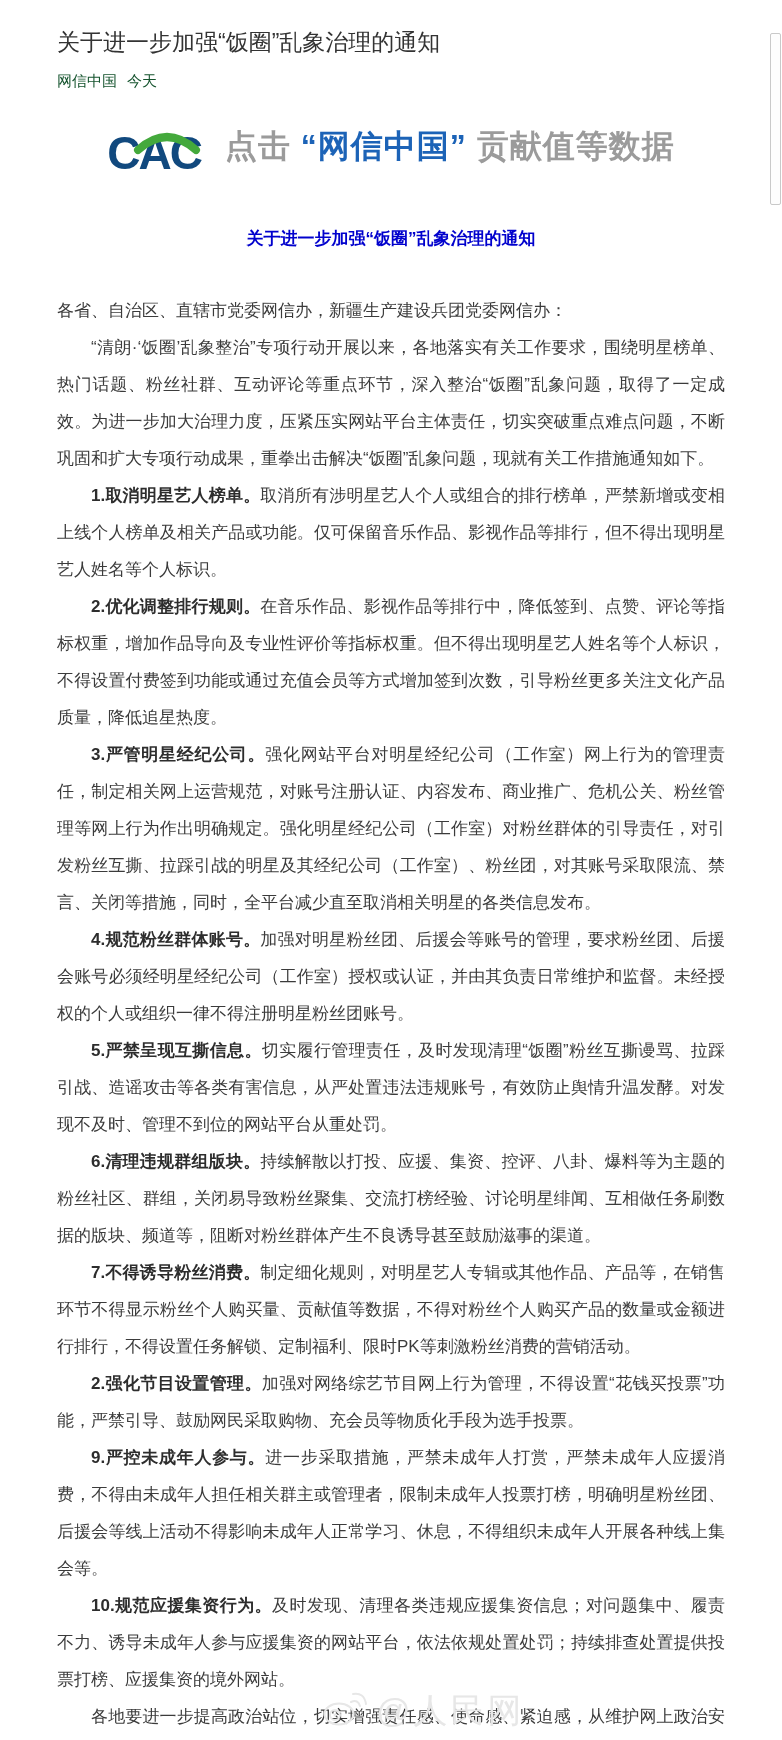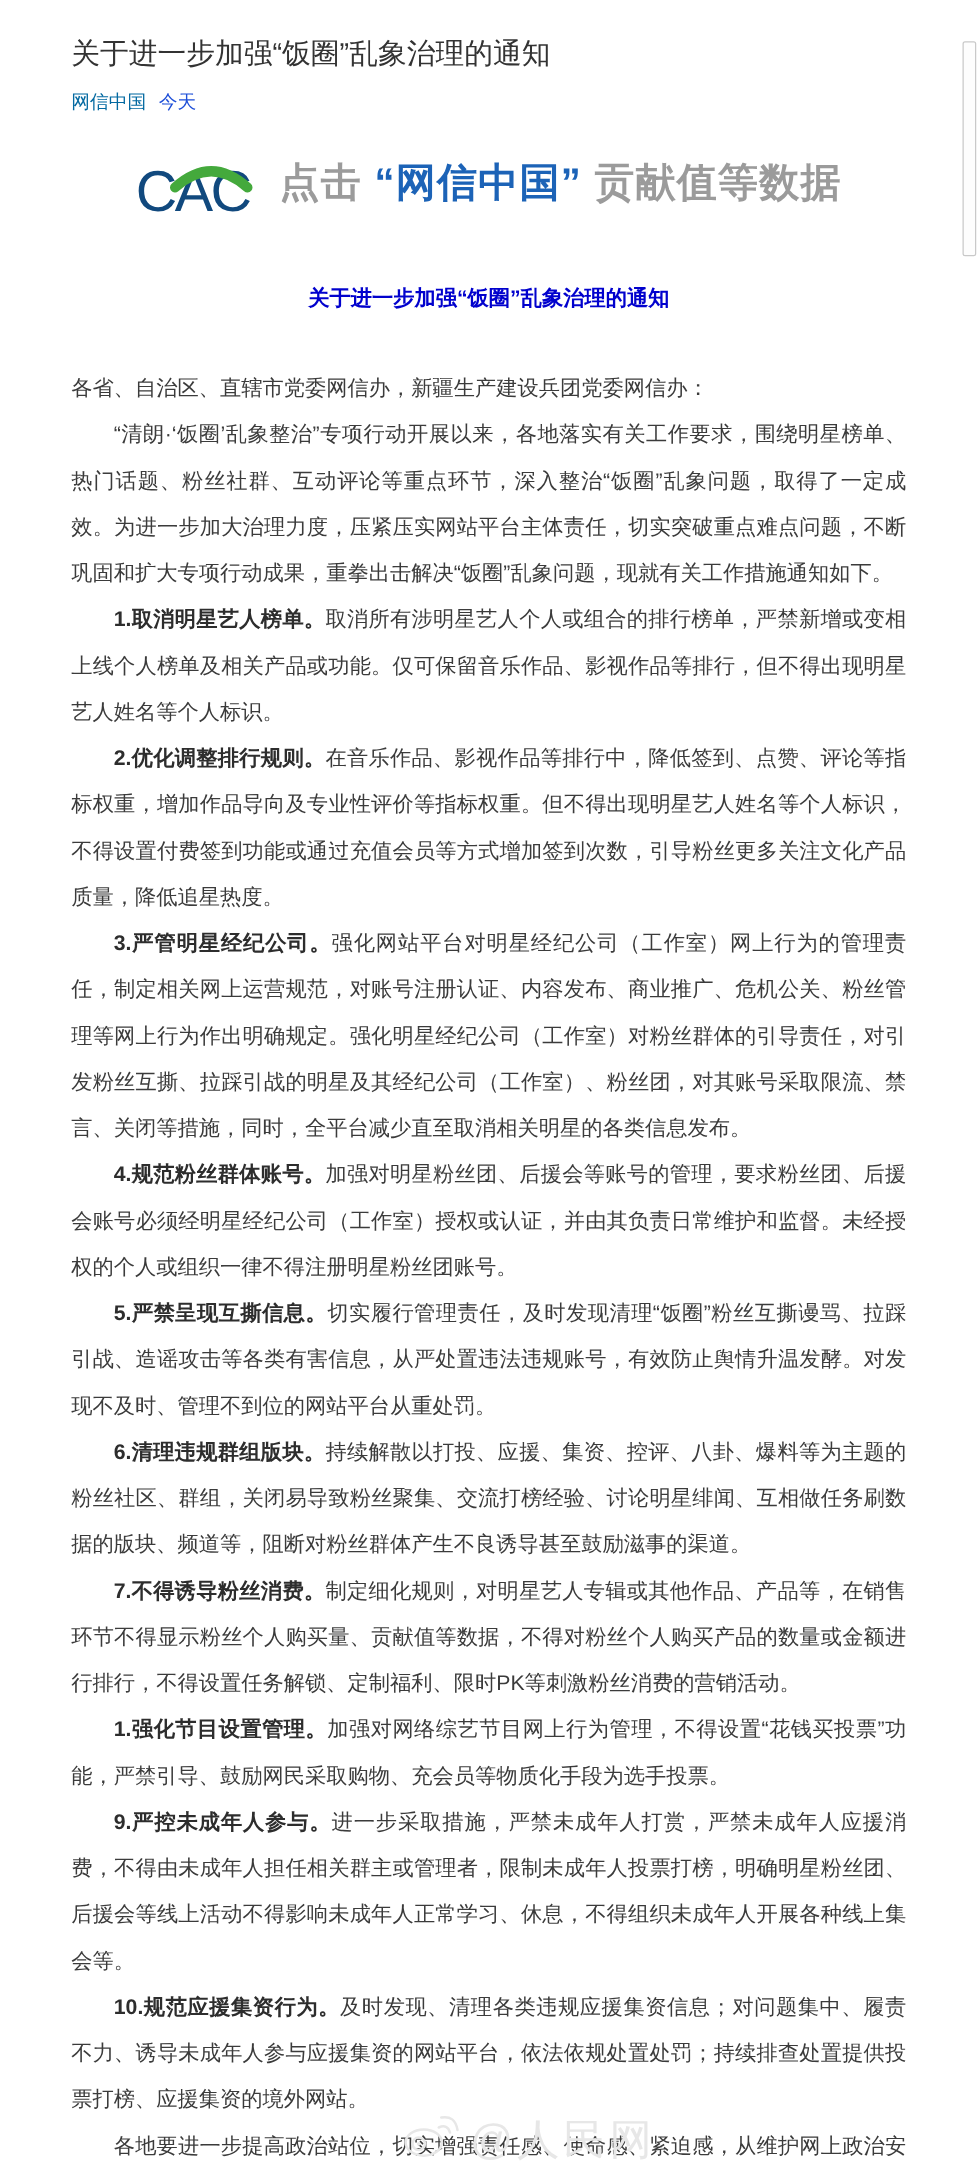--- a/index.html
+++ b/index.html
@@ -22,36 +22,36 @@
     font-weight: 400;
     color: #333333;
   }
   .byline {
     margin-top: 13px;
     font-size: 15px;
     display: flex;
     align-items: center;
     gap: 10px;
   }
-  .byline .account { color: #0369a1; cursor: pointer; }
-  .byline .time { color: #1d4ed8; }
+  .byline .account { color: #14532d; cursor: pointer; }
+  .byline .time { color: #14532d; }
 
   .follow-banner {
     margin-top: 24px;
     height: 64px;
     display: flex;
     align-items: center;
     justify-content: center;
     gap: 24px;
     cursor: pointer;
   }
   .cac-logo {
     position: relative;
     font-size: 46px;
-    font-weight: 400;
+    font-weight: 700;
     letter-spacing: -2px;
     color: #11497e;
     line-height: 1;
     padding-top: 12px;
   }
   .cac-arc {
     position: absolute;
     left: 26px;
     top: -2px;
   }
@@ -143,21 +143,21 @@
     <p>各省、自治区、直辖市党委网信办，新疆生产建设兵团党委网信办：</p>
     <p class="indent">“清朗·‘饭圈’乱象整治”专项行动开展以来，各地落实有关工作要求，围绕明星榜单、热门话题、粉丝社群、互动评论等重点环节，深入整治“饭圈”乱象问题，取得了一定成效。为进一步加大治理力度，压紧压实网站平台主体责任，切实突破重点难点问题，不断巩固和扩大专项行动成果，重拳出击解决“饭圈”乱象问题，现就有关工作措施通知如下。</p>
 
     <p class="indent"><strong class="lead">1.取消明星艺人榜单。</strong><span>取消所有涉明星艺人个人或组合的排行榜单，严禁新增或变相上线个人榜单及相关产品或功能。仅可保留音乐作品、影视作品等排行，但不得出现明星艺人姓名等个人标识。</span></p>
     <p class="indent"><strong class="lead">2.优化调整排行规则。</strong><span>在音乐作品、影视作品等排行中，降低签到、点赞、评论等指标权重，增加作品导向及专业性评价等指标权重。但不得出现明星艺人姓名等个人标识，不得设置付费签到功能或通过充值会员等方式增加签到次数，引导粉丝更多关注文化产品质量，降低追星热度。</span></p>
     <p class="indent"><strong class="lead">3.严管明星经纪公司。</strong><span>强化网站平台对明星经纪公司（工作室）网上行为的管理责任，制定相关网上运营规范，对账号注册认证、内容发布、商业推广、危机公关、粉丝管理等网上行为作出明确规定。强化明星经纪公司（工作室）对粉丝群体的引导责任，对引发粉丝互撕、拉踩引战的明星及其经纪公司（工作室）、粉丝团，对其账号采取限流、禁言、关闭等措施，同时，全平台减少直至取消相关明星的各类信息发布。</span></p>
     <p class="indent"><strong class="lead">4.规范粉丝群体账号。</strong><span>加强对明星粉丝团、后援会等账号的管理，要求粉丝团、后援会账号必须经明星经纪公司（工作室）授权或认证，并由其负责日常维护和监督。未经授权的个人或组织一律不得注册明星粉丝团账号。</span></p>
     <p class="indent"><strong class="lead">5.严禁呈现互撕信息。</strong><span>切实履行管理责任，及时发现清理“饭圈”粉丝互撕谩骂、拉踩引战、造谣攻击等各类有害信息，从严处置违法违规账号，有效防止舆情升温发酵。对发现不及时、管理不到位的网站平台从重处罚。</span></p>
     <p class="indent"><strong class="lead">6.清理违规群组版块。</strong><span>持续解散以打投、应援、集资、控评、八卦、爆料等为主题的粉丝社区、群组，关闭易导致粉丝聚集、交流打榜经验、讨论明星绯闻、互相做任务刷数据的版块、频道等，阻断对粉丝群体产生不良诱导甚至鼓励滋事的渠道。</span></p>
     <p class="indent"><strong class="lead">7.不得诱导粉丝消费。</strong><span>制定细化规则，对明星艺人专辑或其他作品、产品等，在销售环节不得显示粉丝个人购买量、贡献值等数据，不得对粉丝个人购买产品的数量或金额进行排行，不得设置任务解锁、定制福利、限时PK等刺激粉丝消费的营销活动。</span></p>
-    <p class="indent"><strong class="lead">1.强化节目设置管理。</strong><span>加强对网络综艺节目网上行为管理，不得设置“花钱买投票”功能，严禁引导、鼓励网民采取购物、充会员等物质化手段为选手投票。</span></p>
+    <p class="indent"><strong class="lead">2.强化节目设置管理。</strong><span>加强对网络综艺节目网上行为管理，不得设置“花钱买投票”功能，严禁引导、鼓励网民采取购物、充会员等物质化手段为选手投票。</span></p>
     <p class="indent"><strong class="lead">9.严控未成年人参与。</strong><span>进一步采取措施，严禁未成年人打赏，严禁未成年人应援消费，不得由未成年人担任相关群主或管理者，限制未成年人投票打榜，明确明星粉丝团、后援会等线上活动不得影响未成年人正常学习、休息，不得组织未成年人开展各种线上集会等。</span></p>
     <p class="indent"><strong class="lead">10.规范应援集资行为。</strong><span>及时发现、清理各类违规应援集资信息；对问题集中、履责不力、诱导未成年人参与应援集资的网站平台，依法依规处置处罚；持续排查处置提供投票打榜、应援集资的境外网站。</span></p>
 
     <p class="indent">各地要进一步提高政治站位，切实增强责任感、使命感、紧迫感，从维护网上政治安全和意识形态安全、营造清朗网络空间的高度认识和推进“饭圈”乱象治理工作。要第一时间部署落实，进一步分解措施，制定细化实施方案，督促属地网站平台切实抓好落实。</p>
   </div>
 
 </div>
 
 <div class="watermark">
   <span>

